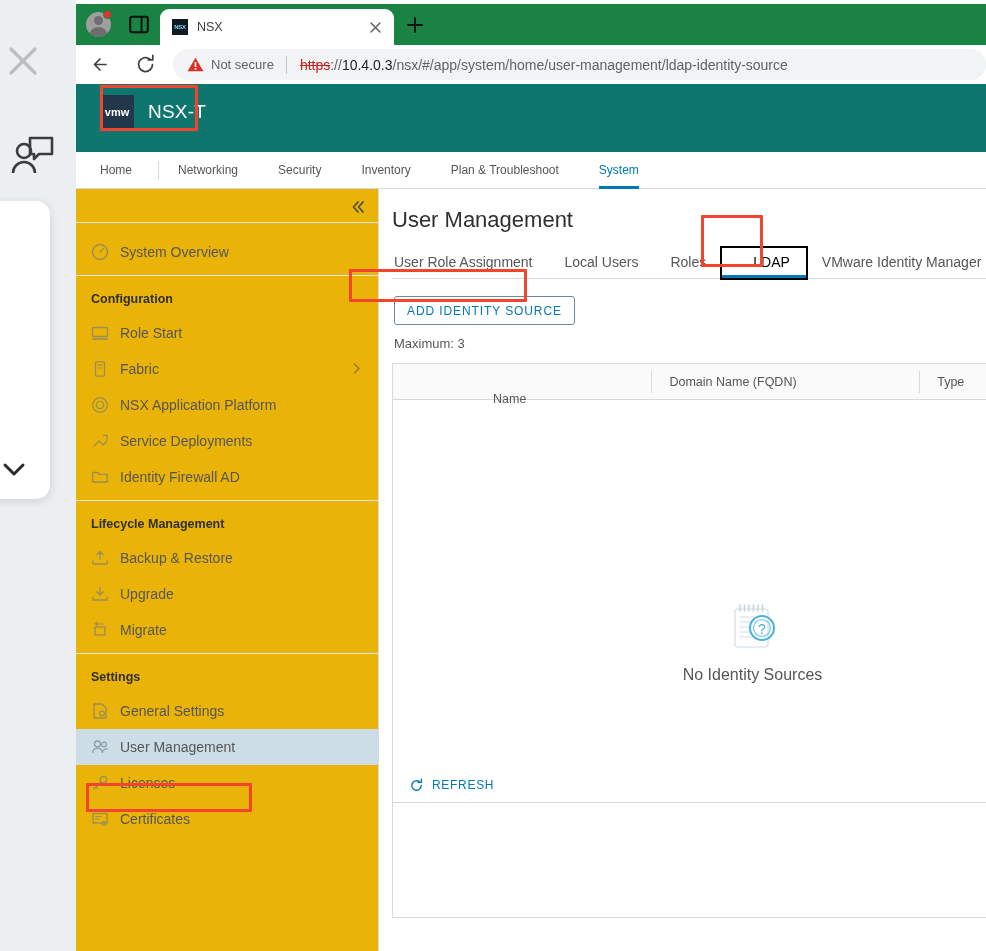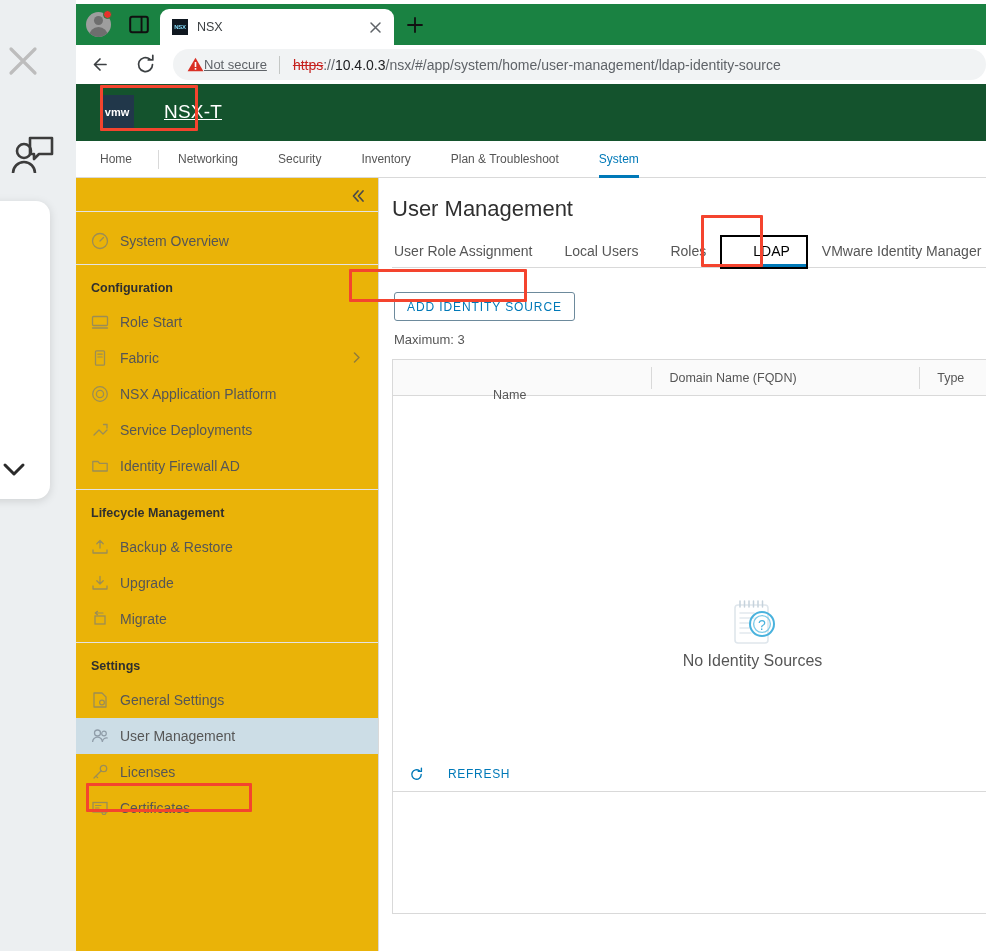--- a/index.html
+++ b/index.html
@@ -131,23 +131,23 @@
     background: #f1f3f4;
     border-radius: 16px;
     display: flex; align-items: center;
   }
   .warn-tri {
     margin-left: 14px; width: 17px; height: 15px;
     flex: 0 0 auto;
   }
   .warn-tri svg { width: 17px; height: 15px; display: block; }
   .notsecure {
+    margin-left: 7px;
     font-size: 13px; color: #5f6368;
     flex: 0 0 auto;
-    text-decoration: underline;
   }
   .omni-sep {
     margin-left: 12px;
     width: 1px; height: 18px; background: #c4c7c5;
     flex: 0 0 auto;
   }
   .url {
     margin-left: 13px;
     font-size: 14px; color: #5f6368;
     white-space: nowrap;
@@ -159,40 +159,39 @@
   .url .host { color: #202124; }
 
   
   #app {
     position: relative;
     height: 871px;
     background: #ffffff;
   }
   #app-header {
     position: relative;
-    height: 57px;
-    background: #14532d;
+    height: 68px;
+    background: #0f766e;
   }
   .brand {
     position: absolute; left: 24px; top: 11px;
     display: flex; align-items: center;
     height: 34px;
   }
   .vmw-badge {
     width: 34px; height: 34px;
     background: #21374a;
     display: flex; align-items: center; justify-content: center;
     font-size: 11px; font-weight: bold; color: #ffffff;
     letter-spacing: 0px;
   }
   .brand-name {
-    margin-left: 30px;
+    margin-left: 14px;
     font-size: 19px; color: #ffffff;
     letter-spacing: 0.2px;
-    text-decoration: underline;
   }
 
   #app-nav {
     position: relative;
     height: 37px;
     background: #ffffff;
     border-bottom: 1px solid #d9d9d9;
     display: flex; align-items: stretch;
   }
   .navtab {
@@ -299,21 +298,21 @@
     padding-top: 6px;
     margin-bottom: 0;
   }
   .ctab.active::after {
     content: ""; position: absolute;
     left: 8px; right: 8px; bottom: -1px; height: 3px;
     background: #0079b8;
   }
   .ctab.focusring.active::after { left: 0; right: 0; bottom: 0; }
 
-  .btn-row { margin: 24px 0 0 15px; }
+  .btn-row { margin: 17px 0 0 15px; }
   .btn-outline {
     display: inline-block;
     border: 1px solid #6d8a9c;
     color: #0079b8;
     background: #ffffff;
     font-size: 12px;
     letter-spacing: 0.9px;
     padding: 7px 12px 6px 12px;
     border-radius: 3px;
     font-weight: 500;
@@ -358,21 +357,21 @@
     height: 518px;
   }
   .empty-wrap {
     position: absolute;
     left: 0; right: 0; top: 200px;
     display: flex; flex-direction: column; align-items: center;
   }
   .empty-icon { width: 52px; height: 52px; }
   .empty-icon svg { width: 52px; height: 52px; display: block; }
   .empty-text {
-    margin-top: 4px;
+    margin-top: 14px;
     font-size: 16px; color: #565656;
     white-space: nowrap;
   }
 
   .dg-footer {
     position: absolute; left: 13px;
     top: 579px;
     width: 720px;
     height: 35px;
     border: 1px solid #d9d9d9;
@@ -380,21 +379,20 @@
     border-right: none;
     background: #ffffff;
     display: flex; align-items: center;
   }
   .refresh-link {
     display: flex; align-items: center;
     margin-left: 16px;
     color: #0079b8;
     font-size: 12px;
     letter-spacing: 0.7px;
-    gap: 16px;
   }
   .refresh-ico { width: 15px; height: 15px; margin-right: 8px; }
   .refresh-ico svg { width: 15px; height: 15px; display: block; }
 
   
   .anno {
     position: absolute;
     border: 3px solid #f4442e;
     z-index: 40;
     pointer-events: none;

